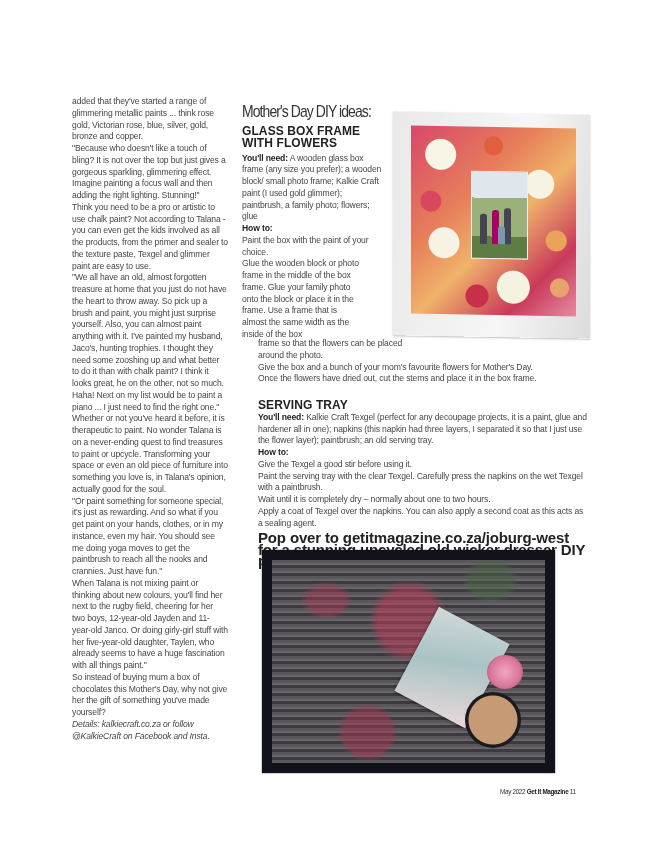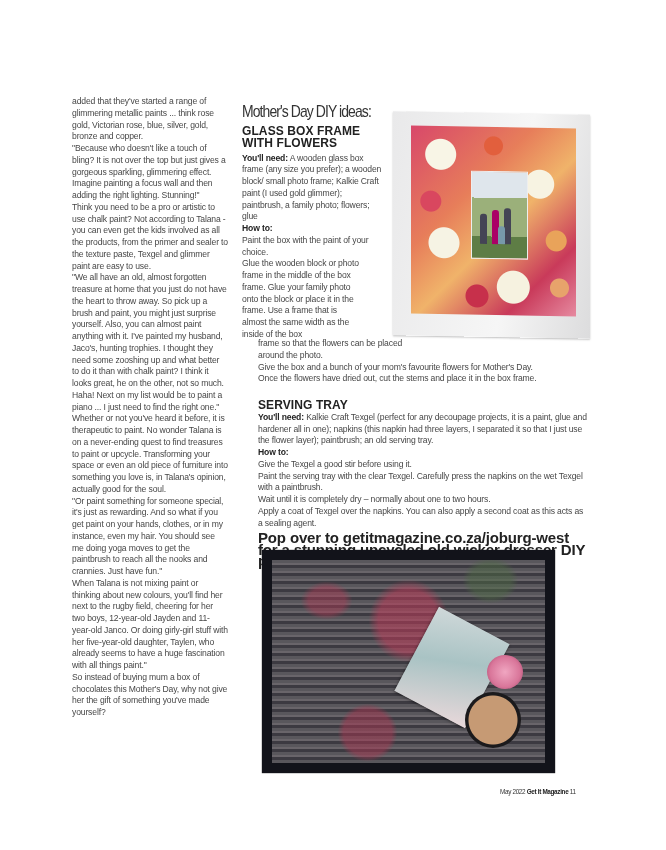--- a/index.html
+++ b/index.html
@@ -65,20 +65,21 @@
 
 <div class="col" id="left">
   <p>added that they've started a range of glimmering metallic paints ... think rose gold, Victorian rose, blue, silver, gold, bronze and copper.</p>
   <p>"Because who doesn't like a touch of bling? It is not over the top but just gives a gorgeous sparkling, glimmering effect. Imagine painting a focus wall and then adding the right lighting. Stunning!"</p>
   <p class="gap">Think you need to be a pro or artistic to use chalk paint? Not according to Talana - you can even get the kids involved as all the products, from the primer and sealer to the texture paste, Texgel and glimmer paint are easy to use.</p>
   <p class="gap">"We all have an old, almost forgotten treasure at home that you just do not have the heart to throw away. So pick up a brush and paint, you might just surprise yourself. Also, you can almost paint anything with it. I've painted my husband, Jaco's, hunting trophies. I thought they need some zooshing up and what better to do it than with chalk paint? I think it looks great, he on the other, not so much. Haha! Next on my list would be to paint a piano ... I just need to find the right one."</p>
   <p>Whether or not you've heard it before, it is therapeutic to paint. No wonder Talana is on a never-ending quest to find treasures to paint or upcycle. Transforming your space or even an old piece of furniture into something you love is, in Talana's opinion, actually good for the soul.</p>
   <p class="gap">"Or paint something for someone special, it's just as rewarding. And so what if you get paint on your hands, clothes, or in my instance, even my hair. You should see me doing yoga moves to get the paintbrush to reach all the nooks and crannies. Just have fun."</p>
   <p>When Talana is not mixing paint or thinking about new colours, you'll find her next to the rugby field, cheering for her two boys, 12-year-old Jayden and 11-year-old Janco. Or doing girly-girl stuff with her five-year-old daughter, Taylen, who already seems to have a huge fascination with all things paint."</p>
   <p class="gap">So instead of buying mum a box of chocolates this Mother's Day, why not give her the gift of something you've made yourself?</p>
+  <p class="gap it">Details: kalkiecraft.co.za or follow @KalkieCraft on Facebook and Insta.</p>
 </div>
 
 <div class="col" id="right-top">
   <p class="title">Mother's Day DIY ideas:</p>
   <p class="h">GLASS BOX FRAME</p>
   <p class="h" style="margin-bottom:3px">WITH FLOWERS</p>
   <p><b>You'll need:</b><span> A wooden glass box frame (any size you prefer); a wooden block/ small photo frame; Kalkie Craft paint (I used gold glimmer); paintbrush, a family photo; flowers; glue</span></p>
   <p><b>How to:</b></p>
   <p>Paint the box with the paint of your choice.</p>
   <p style="width:118px">Glue the wooden block or photo frame in the middle of the box frame. Glue your family photo onto the block or place it in the frame. Use a frame that is almost the same width as the inside of the box</p>

